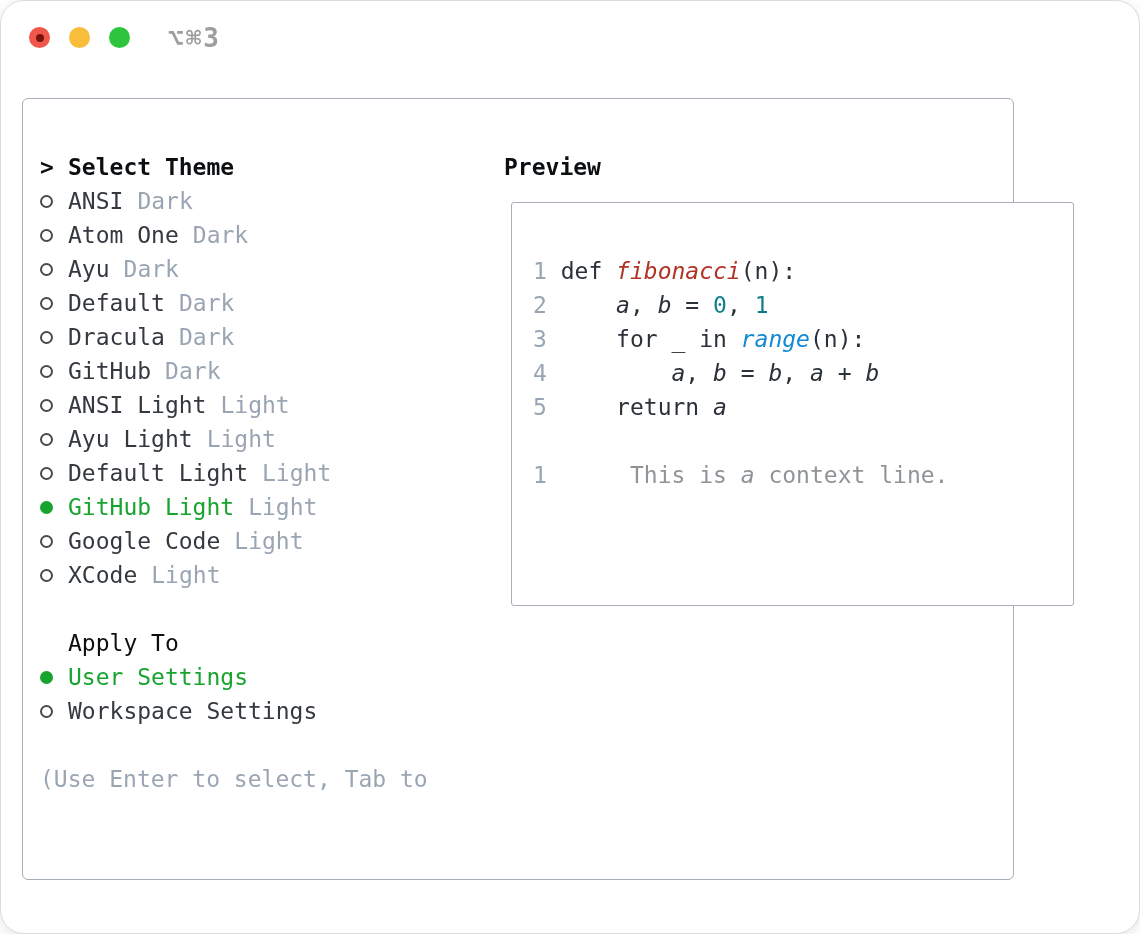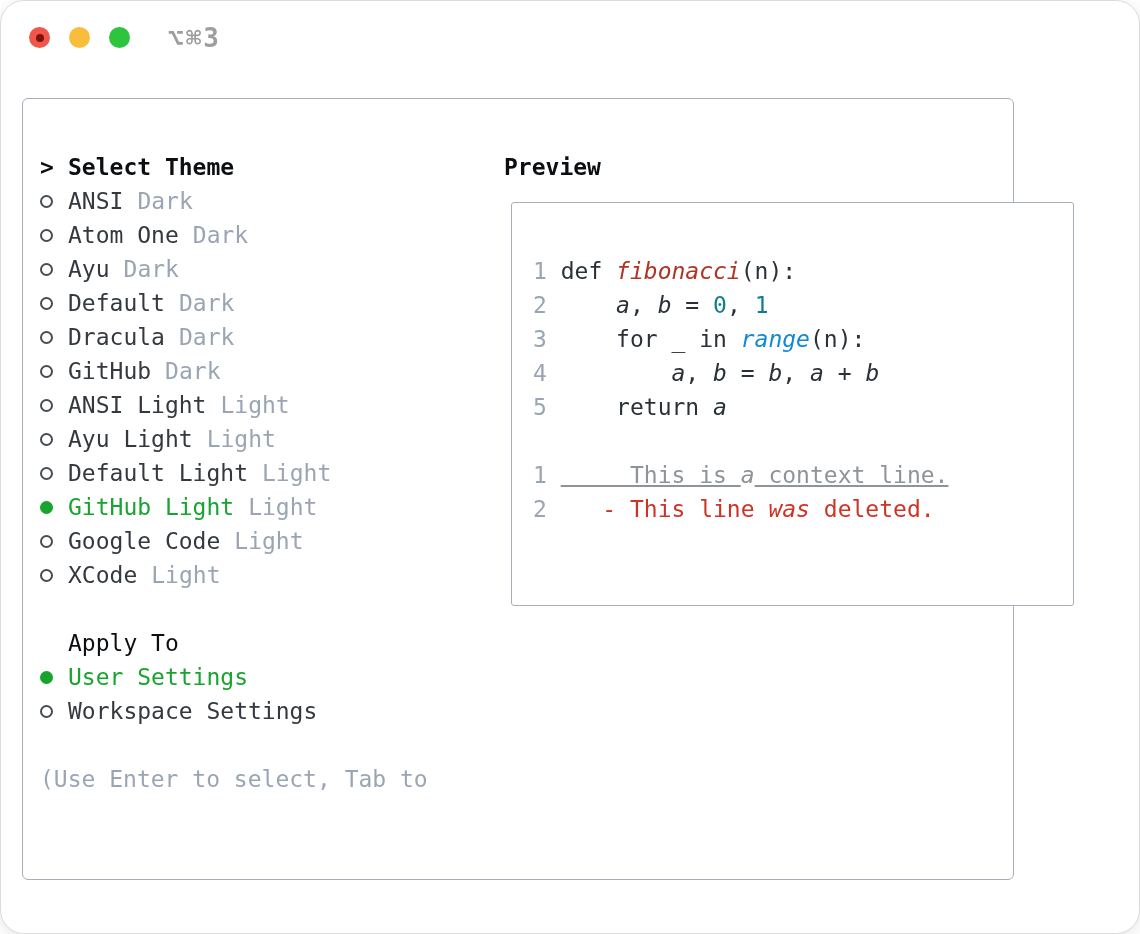--- a/index.html
+++ b/index.html
@@ -48,21 +48,21 @@
     padding:51px 0 0 21px;overflow:hidden;
   }
   .cline{height:34px;line-height:34px;white-space:pre;font-size:23px;}
   .seg{white-space:pre;}
   .lineno{color:var(--muted,#9aa5b3);}
   .s-code{color:var(--codePlain,#2b3138);}
   .s-var{color:var(--codePlain,#2b3138);font-style:italic;}
   .s-func{color:var(--funcRed,#b13325);font-style:italic;}
   .s-num{color:var(--numberTeal,#0f7e8a);}
   .s-builtin{color:var(--builtinBlue,#1289d3);font-style:italic;}
-  .s-context{color:var(--contextGray,#8f9499);text-decoration:underline;}
+  .s-context{color:var(--contextGray,#8f9499);}
   .s-context-em{color:var(--contextGray,#8f9499);font-style:italic;}
   .s-del{color:var(--deletedRed,#cd3425);}
   .s-del-em{color:var(--deletedRed,#cd3425);font-style:italic;}
   .s-add{color:var(--addedGreen,#16b622);}
   .s-add-em{color:var(--addedGreen,#16b622);font-style:italic;}
 </style>
 </head>
 <body>
 
 <div class="window">
@@ -202,18 +202,17 @@
 
     <div class="preview-box">
       <div>
           <div class="cline"><span class="seg lineno">1 </span><span class="seg s-code">def </span><span class="seg s-func">fibonacci</span><span class="seg s-code">(n):</span></div>
           <div class="cline"><span class="seg lineno">2 </span><span class="seg s-code">    </span><span class="seg s-var">a</span><span class="seg s-code">, </span><span class="seg s-var">b</span><span class="seg s-code"> = </span><span class="seg s-num">0</span><span class="seg s-code">, </span><span class="seg s-num">1</span></div>
           <div class="cline"><span class="seg lineno">3 </span><span class="seg s-code">    for _ in </span><span class="seg s-builtin">range</span><span class="seg s-code">(n):</span></div>
           <div class="cline"><span class="seg lineno">4 </span><span class="seg s-code">        </span><span class="seg s-var">a</span><span class="seg s-code">, </span><span class="seg s-var">b</span><span class="seg s-code"> = </span><span class="seg s-var">b</span><span class="seg s-code">, </span><span class="seg s-var">a</span><span class="seg s-code"> + </span><span class="seg s-var">b</span></div>
           <div class="cline"><span class="seg lineno">5 </span><span class="seg s-code">    return </span><span class="seg s-var">a</span></div>
           <div class="cline"><span class="seg lineno"></span></div>
           <div class="cline"><span class="seg lineno">1 </span><span class="seg s-context">     This is </span><span class="seg s-context-em">a</span><span class="seg s-context"> context line.</span></div>
-          <div class="cline"><span class="seg lineno">2 </span><span class="seg s-del">   - This line </span><span class="seg s-del-em">was</span><span class="seg s-del"> deleted.</span></div>
         </div>
     </div>
 
   </div>
 </div>
 
 </body></html>

